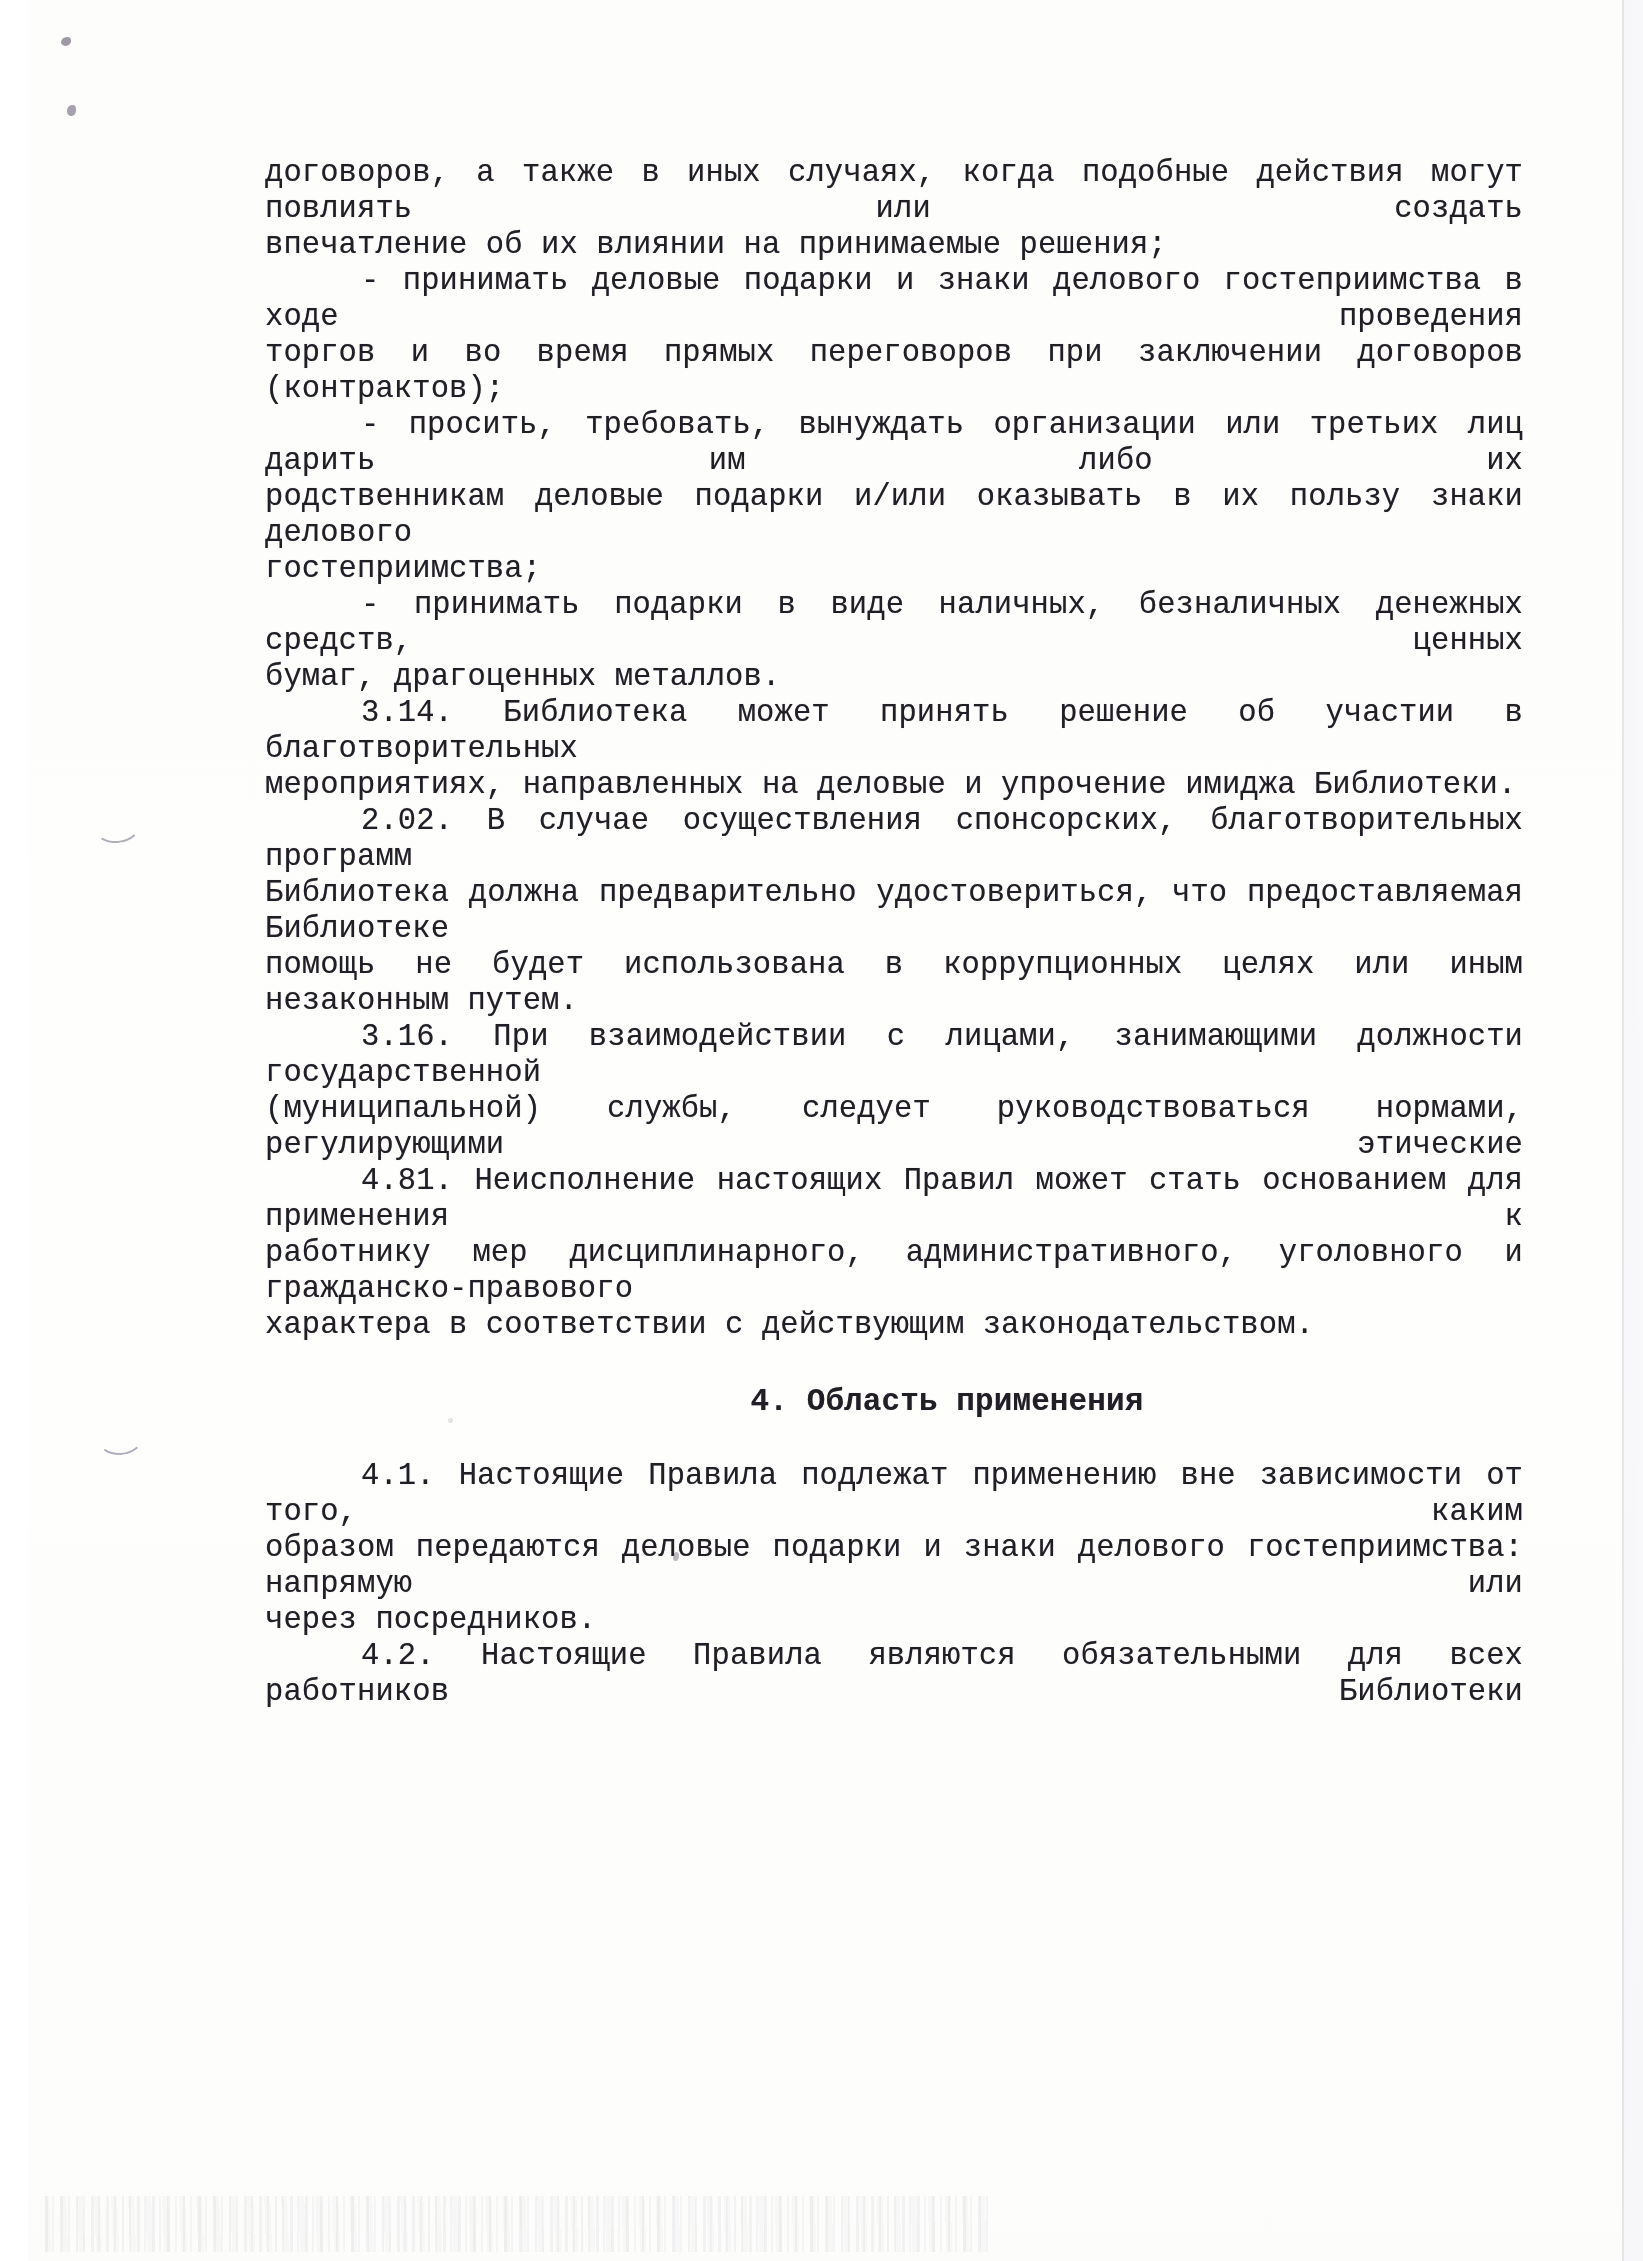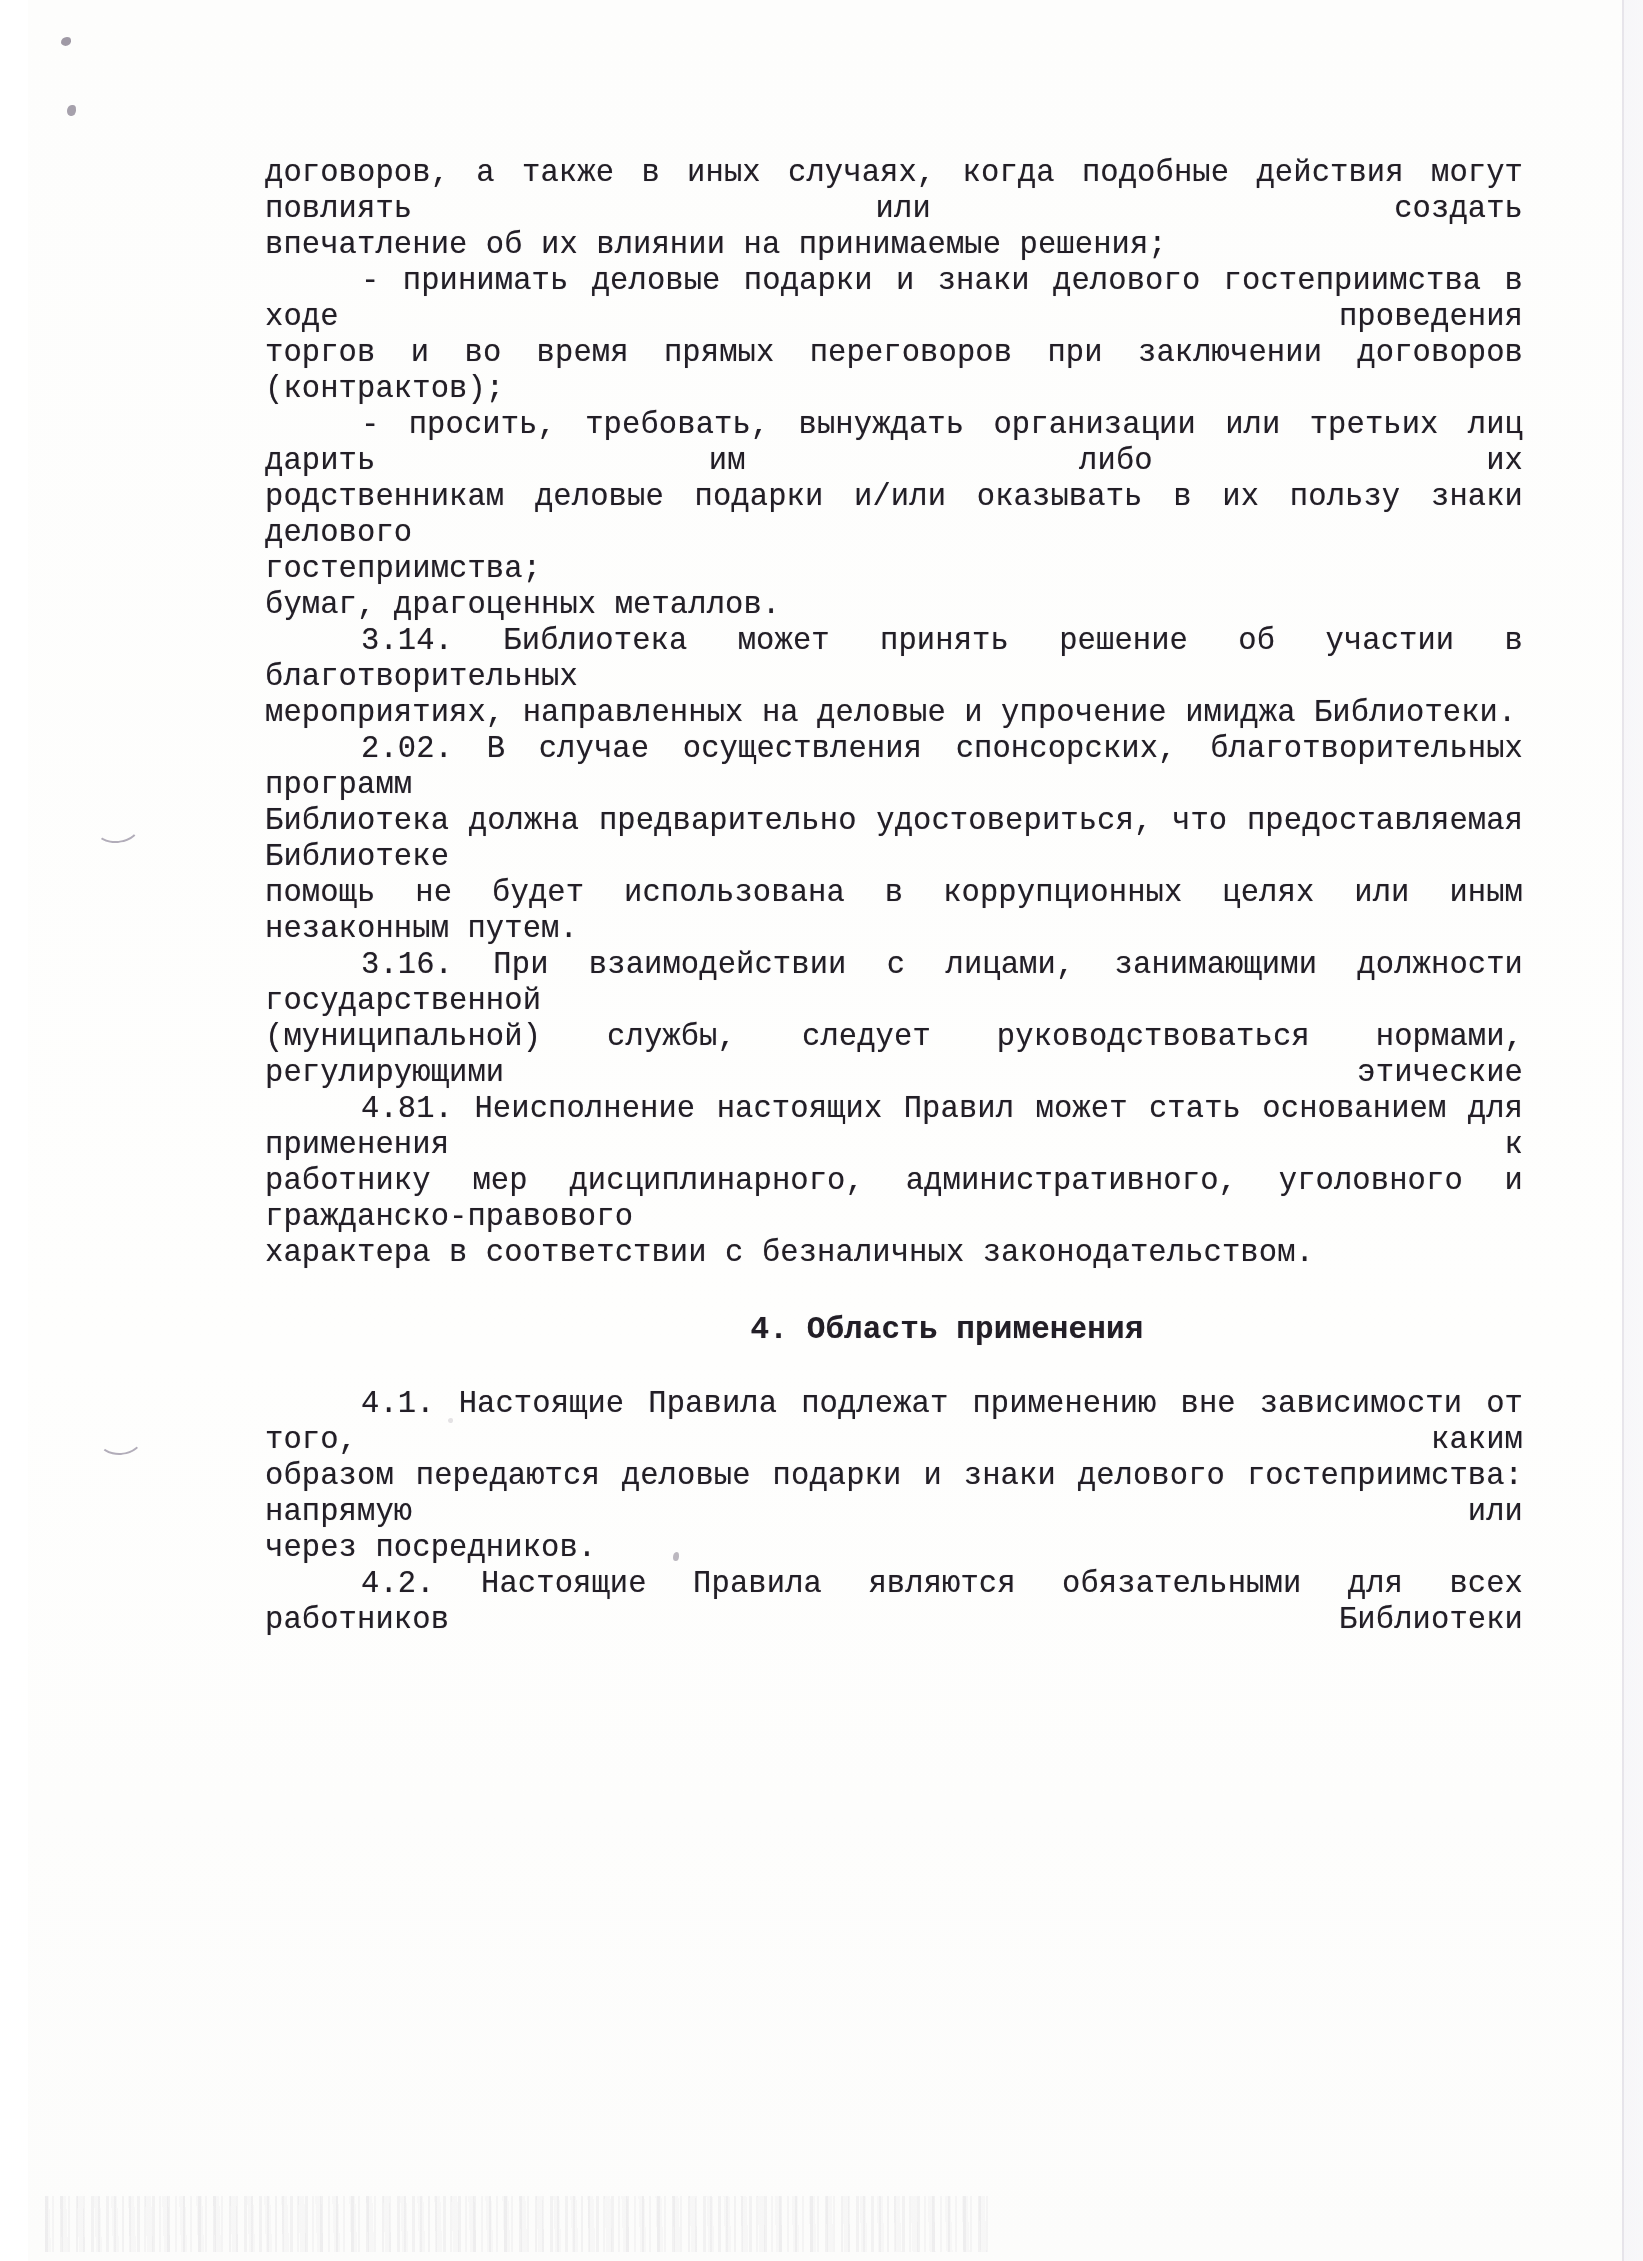--- a/index.html
+++ b/index.html
@@ -93,39 +93,40 @@
       <div class="paragraph">
         <div class="line indent">- принимать деловые подарки и знаки делового гостеприимства в ходе проведения</div>
         <div class="line last">торгов и во время прямых переговоров при заключении договоров (контрактов);</div>
       </div>
       <div class="paragraph">
         <div class="line indent">- просить, требовать, вынуждать организации или третьих лиц дарить им либо их</div>
         <div class="line">родственникам деловые подарки и/или оказывать в их пользу знаки делового</div>
         <div class="line last">гостеприимства;</div>
       </div>
       <div class="paragraph">
+        <div class="line indent">- принимать подарки в виде наличных, безналичных денежных средств, ценных</div>
         <div class="line last">бумаг, драгоценных металлов.</div>
       </div>
       <div class="paragraph">
         <div class="line indent">3.14. Библиотека может принять решение об участии в благотворительных</div>
         <div class="line last">мероприятиях, направленных на деловые и упрочение имиджа Библиотеки.</div>
       </div>
       <div class="paragraph">
         <div class="line indent">2.02. В случае осуществления спонсорских, благотворительных программ</div>
         <div class="line">Библиотека должна предварительно удостовериться, что предоставляемая Библиотеке</div>
         <div class="line last">помощь не будет использована в коррупционных целях или иным незаконным путем.</div>
       </div>
       <div class="paragraph">
         <div class="line indent">3.16. При взаимодействии с лицами, занимающими должности государственной</div>
         <div class="line">(муниципальной) службы, следует руководствоваться нормами, регулирующими этические</div>
       </div>
       <div class="paragraph">
         <div class="line indent">4.81. Неисполнение настоящих Правил может стать основанием для применения к</div>
         <div class="line">работнику мер дисциплинарного, административного, уголовного и гражданско-правового</div>
-        <div class="line last">характера в соответствии с безналичных законодательством.</div>
+        <div class="line last">характера в соответствии с действующим законодательством.</div>
       </div>
       <div class="heading">4. Область применения</div>
       <div class="paragraph">
         <div class="line indent">4.1. Настоящие Правила подлежат применению вне зависимости от того, каким</div>
         <div class="line">образом передаются деловые подарки и знаки делового гостеприимства: напрямую или</div>
         <div class="line last">через посредников.</div>
       </div>
       <div class="paragraph">
         <div class="line indent">4.2. Настоящие Правила являются обязательными для всех работников Библиотеки</div>
       </div>

